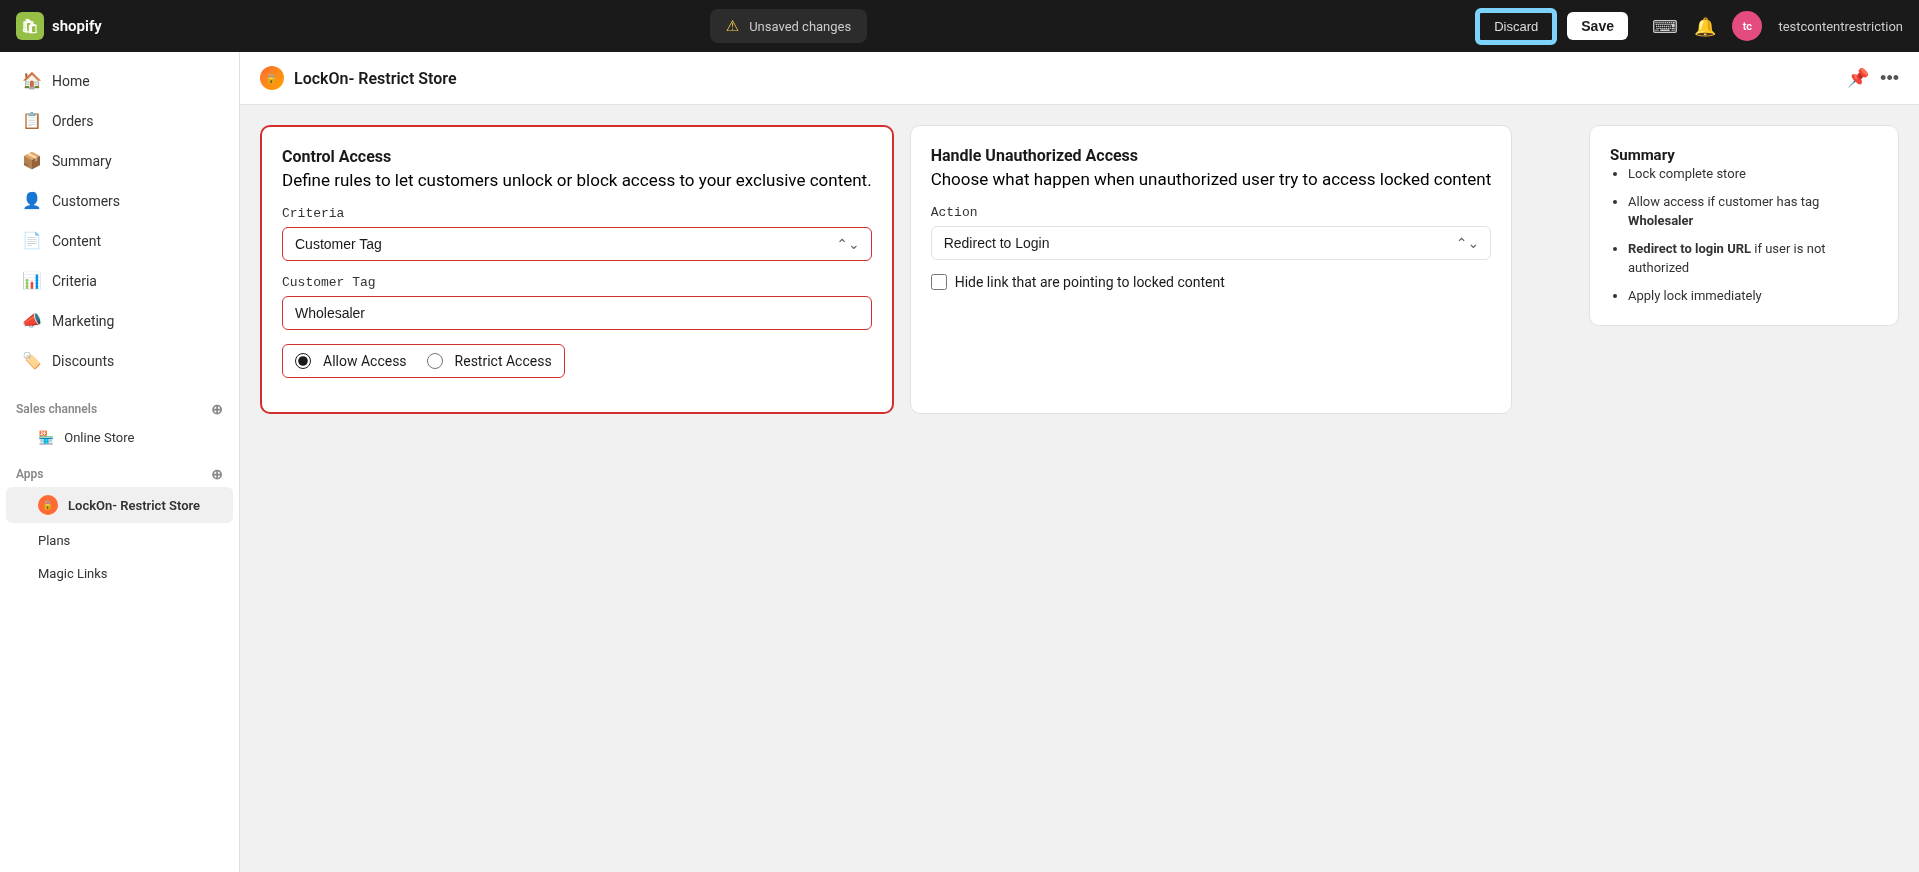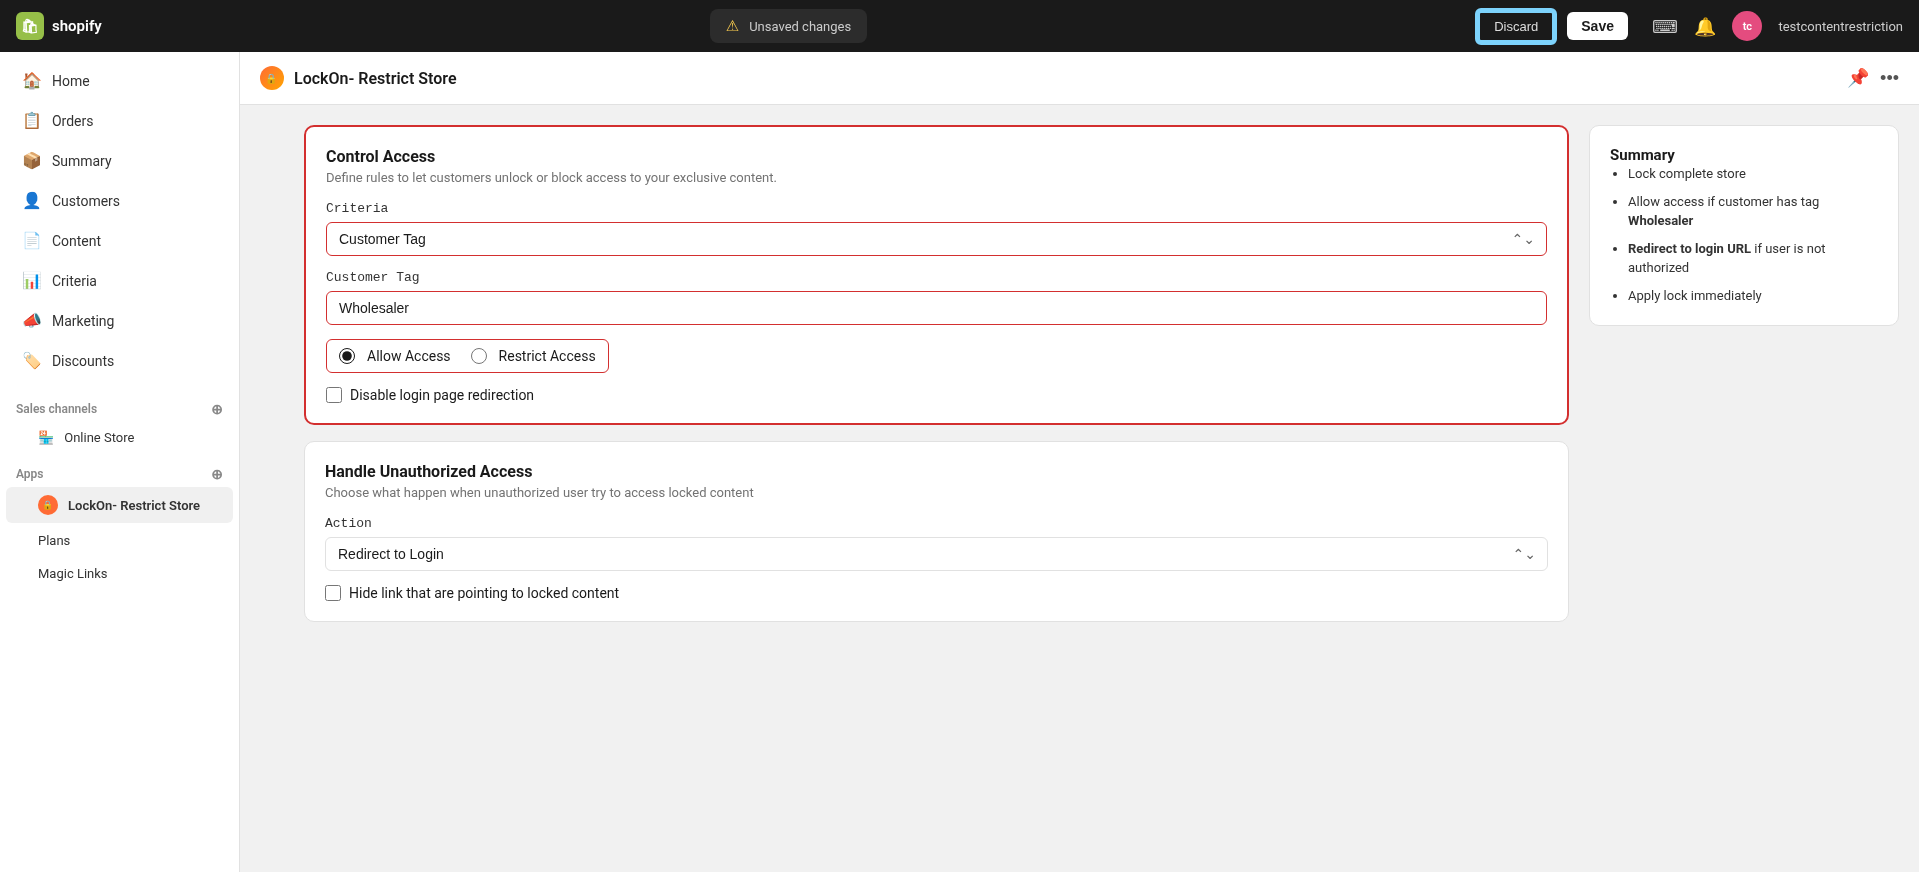--- a/index.html
+++ b/index.html
@@ -229,45 +229,44 @@
     .content-area {
       padding: 20px;
       display: flex;
       gap: 20px;
       align-items: flex-start;
     }
 
     .main-column {
       flex: 1;
       display: flex;
-      flex-direction: column;
+      flex-direction: row;
       gap: 16px;
-      margin-left: 44px;
     }
 
     
     .card {
       background: #fff;
       border-radius: 10px;
       border: 1px solid #e1e1e1;
       padding: 20px;
     }
     .card-highlight {
       border: 2px solid #d32f2f;
     }
 
     .card-title {
       font-size: 16px;
       font-weight: 700;
       color: #1a1a1a;
       margin-bottom: 4px;
     }
     .card-subtitle {
-      font-size: 13px;
-      color: #737373;
+      font-size: 17px;
+      color: #000000;
       margin-bottom: 16px;
     }
 
     .field-label {
       font-size: 13px;
       font-weight: 500;
       color: #333;
       margin-bottom: 6px;
       font-family: Liberation Mono, monospace;
     }
@@ -508,24 +507,20 @@
             <label class="radio-option">
               <input class="radio-input" type="radio" name="access" checked="" style="">
               <span>Allow Access</span>
             </label>
             <label class="radio-option">
               <input class="radio-input" type="radio" name="access" style="">
               <span>Restrict Access</span>
             </label>
           </div>
 
-          <label class="checkbox-option">
-            <input class="checkbox-input" type="checkbox" style="">
-            <span>Disable login page redirection</span>
-          </label>
         </div>
 
         <div class="card handle-card">
           <div class="card-title">Handle Unauthorized Access</div>
           <div class="card-subtitle">Choose what happen when unauthorized user try to access locked content</div>
 
           <div class="field-label">Action</div>
           <div class="select-wrapper">
             <select class="select-field" style="border-color: #e1e1e1;">
               <option>Redirect to Login</option>

